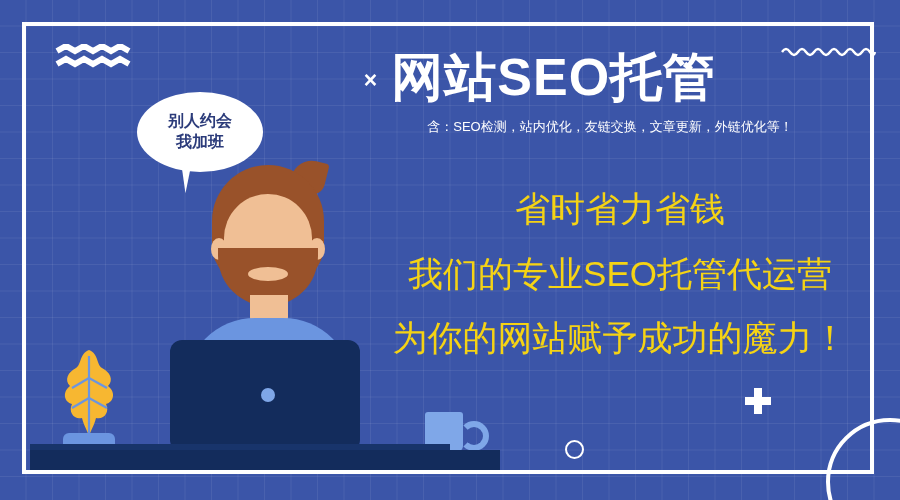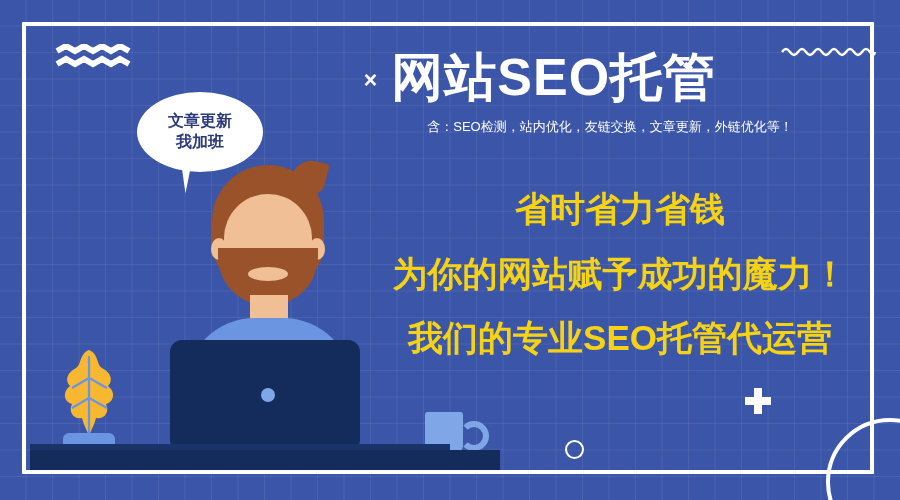--- a/index.html
+++ b/index.html
@@ -64,21 +64,21 @@
     position:absolute;left:330px;top:118px;width:560px;
     text-align:center;color:#ffffff;font-size:13px;white-space:nowrap;
   }
 
   
   .slogans{
     position:absolute;left:360px;top:190px;width:520px;
     display:flex;flex-direction:column;align-items:center;gap:26px;
   }
   .slogan{
-    color:#f5d314;font-weight:bold;white-space:nowrap;line-height:1.1;
+    color:#f5d314;font-weight:normal;white-space:nowrap;line-height:1.1;
     text-align:center;
   }
   .slogan.s1{font-size:35px;}
   .slogan.s2{font-size:35px;}
   .slogan.s3{font-size:35px;}
 
   
   .bubble{
     position:absolute;left:137px;top:92px;width:126px;height:80px;
     background:#ffffff;border-radius:50%/50%;
@@ -195,27 +195,27 @@
 
   <div class="title-row">
     <span class="x-mark">×</span>
     <span class="title-text">网站SEO托管</span>
   </div>
 
   <div class="subtitle">含：SEO检测，站内优化，友链交换，文章更新，外链优化等！</div>
 
   <div class="slogans">
     <div class="slogan s1">省时省力省钱</div>
+    <div class="slogan s2">我们的专业SEO托管代运营</div>
     <div class="slogan s3">为你的网站赋予成功的魔力！</div>
-    <div class="slogan s2">我们的专业SEO托管代运营</div>
   </div>
 
   <div class="bubble-tail"></div>
   <div class="bubble">
-    <span>文章更新</span>
+    <span>别人约会</span>
     <span>我加班</span>
   </div>
 
   <div class="hair-tuft"></div>
   <div class="hair"></div>
   <div class="ear-l"></div>
   <div class="ear-r"></div>
   <div class="face"></div>
   <div class="beard"></div>
   <div class="mouth"></div>

